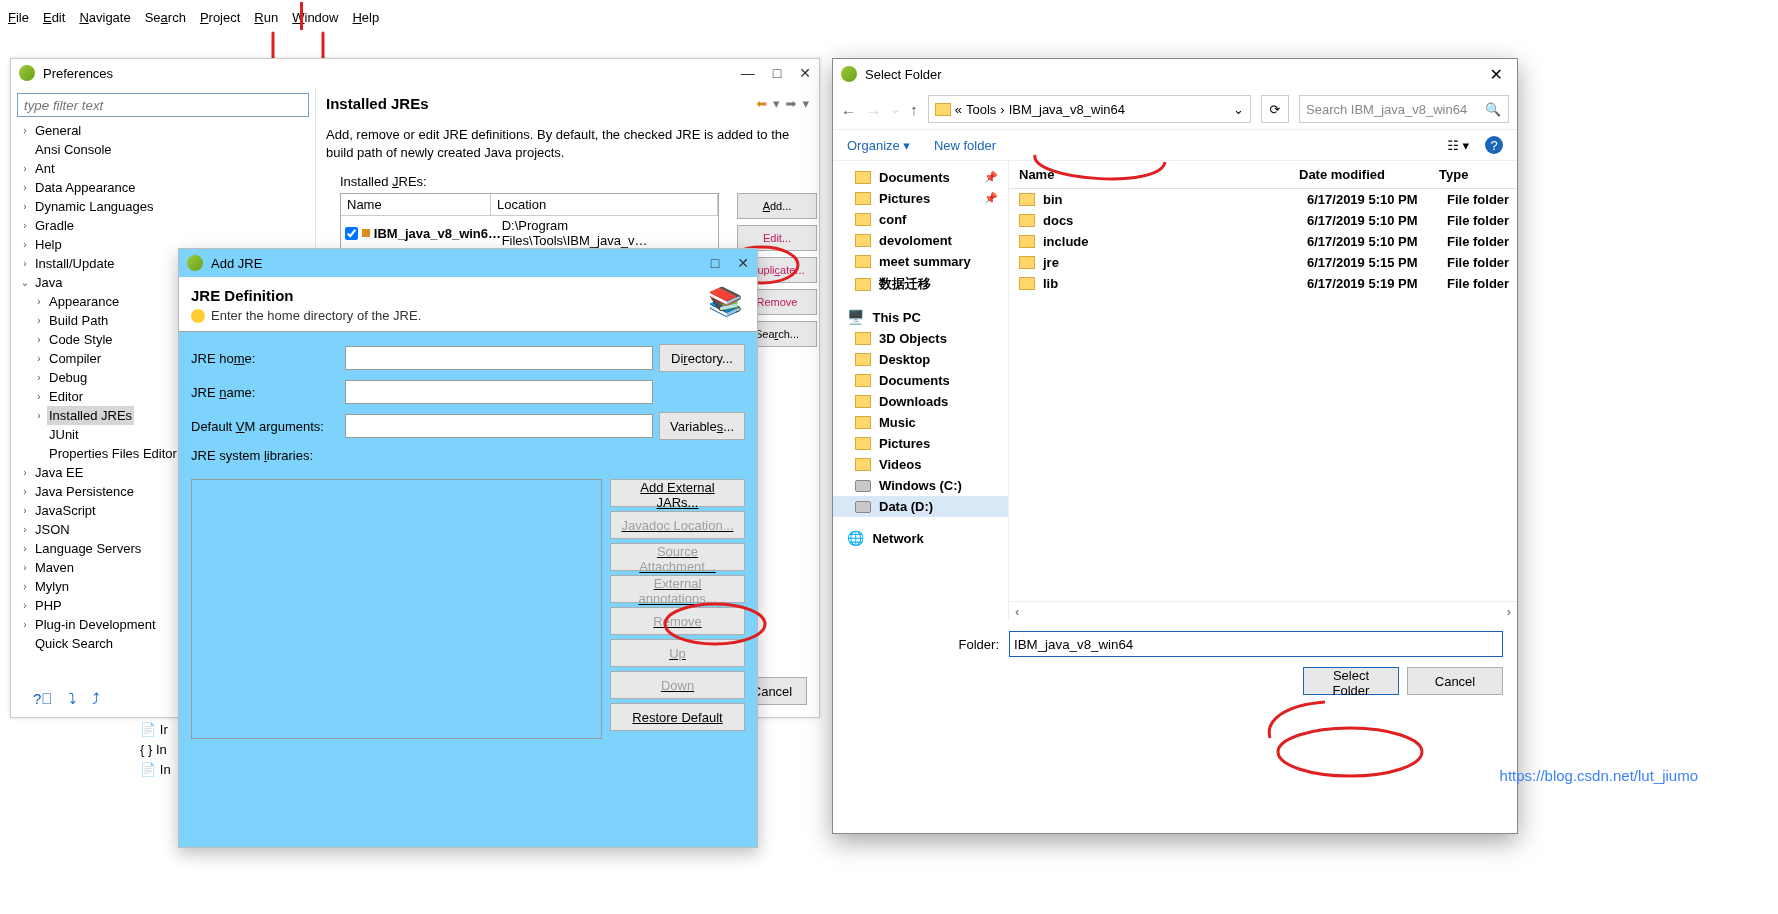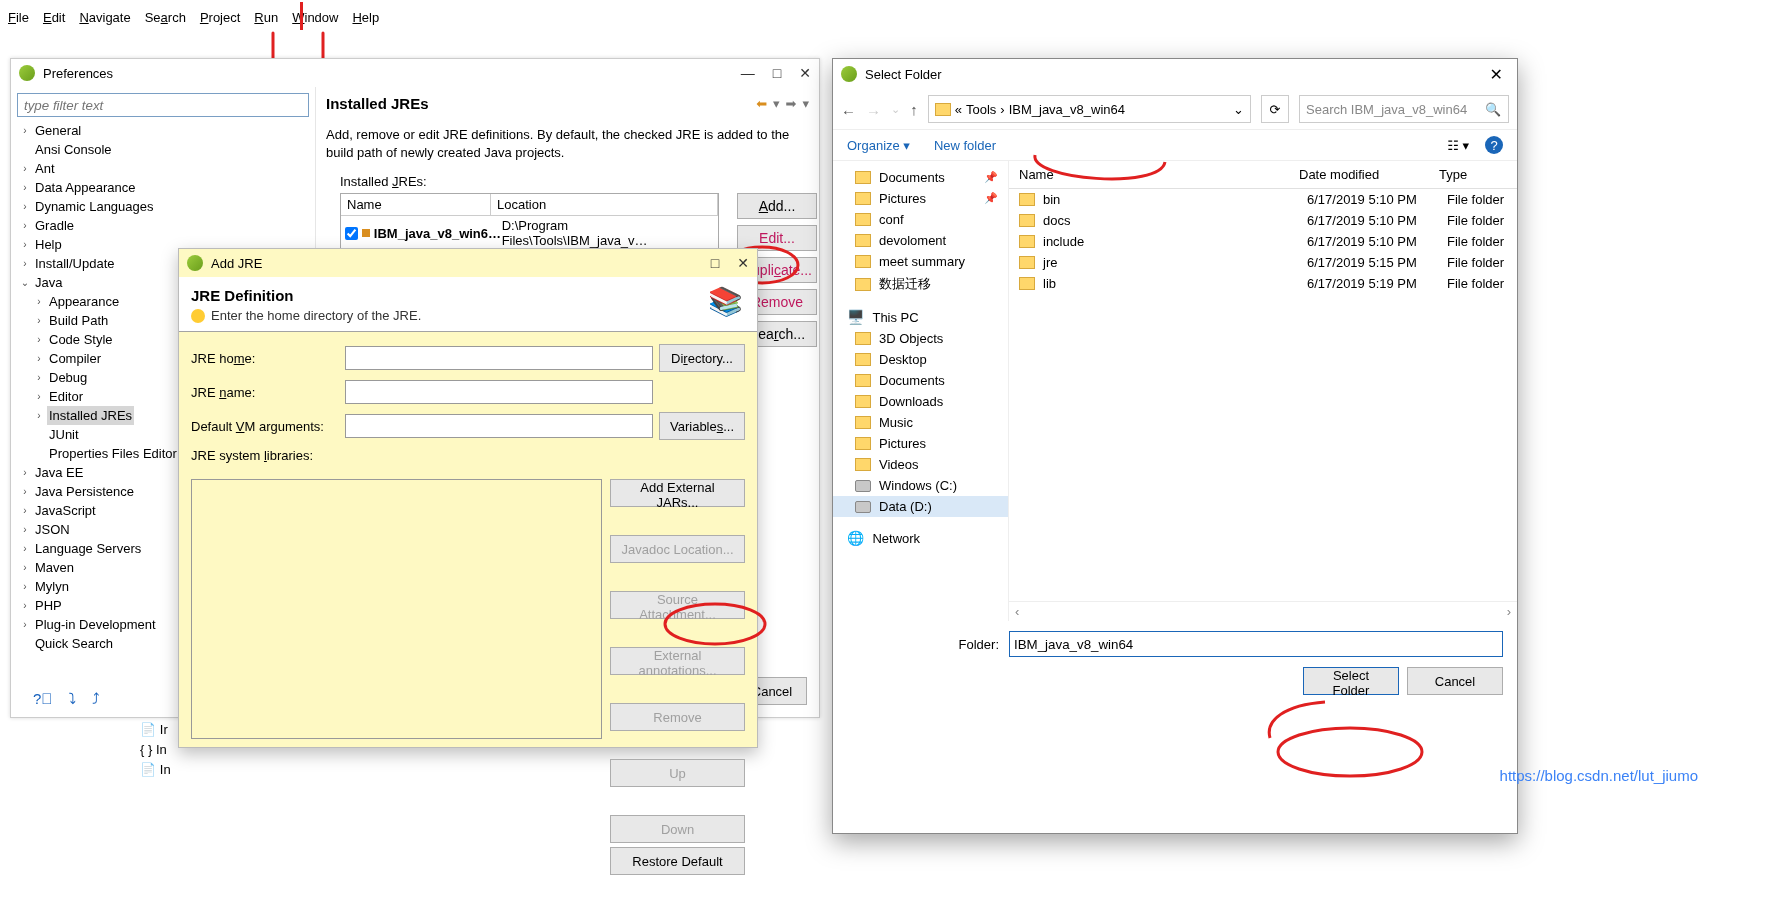--- a/index.html
+++ b/index.html
@@ -34,55 +34,55 @@
 .pref-mh { display:flex; align-items:center; padding:8px 10px 6px 10px; }
 .pref-mh h3 { font-size: 15px; font-weight: 700; flex:1; }
 .pref-mh .arrows { display:flex; gap:6px; color:#777; }
 .pref-desc { padding: 8px 10px 12px 10px; font-size: 13px; line-height: 18px; }
 .group-lbl { padding-left: 24px; font-size: 13px; margin-bottom: 4px; }
 .jre-table { margin: 0 10px 0 24px; border:1px solid #aaa; }
 .jre-table .hdr { display:flex; background:#fff; border-bottom:1px solid #ccc; }
 .jre-table .hdr div { padding:3px 6px; border-right:1px solid #ccc; font-size:13px; }
 .jre-table .rowx { display:flex; padding:2px 4px; align-items:center; }
 .jre-table .rowx .chk { margin-right:4px; }
-.jre-side-btn { width:80px; height:26px; border:1px solid #adadad; background:#e8e8e8; font-size:14px; margin:0 0 6px 0;}
+.jre-side-btn { width:80px; height:26px; border:1px solid #adadad; background:#e8e8e8; font-size:11px; margin:0 0 6px 0;}
 .jre-side-btn.dis { color:#be185d; }
 
 
-.addjre { position:absolute; left:178px; top:248px; width:580px; height:500px; background:#fef9c3; border:1px solid #bbb; box-shadow:0 6px 16px rgba(0,0,0,.25); }
+.addjre { position:absolute; left:178px; top:248px; width:580px; height:600px; background:#7dd3fc; border:1px solid #bbb; box-shadow:0 6px 16px rgba(0,0,0,.25); }
 .addjre .head { background:#fff; padding:10px 12px 8px 12px; border-bottom:1px solid #a3a3a3; position:relative; }
 .addjre .head h3 { font-size:15px; font-weight:700; margin-bottom:4px; }
 .addjre .head .warn { display:flex; align-items:center; gap:6px; color:#333; font-size:13px; }
 .addjre .head .warn .wi { width:14px; height:14px; border-radius:50%; background:#ffcc33; position:relative; }
 .addjre .head .books { position:absolute; right:14px; top:8px; font-size:28px; }
 .addjre .form { padding:12px 12px; font-size:13px; }
 .addjre .frow { display:flex; align-items:center; margin-bottom:8px; gap:6px; }
 .addjre .frow label { width:148px; }
 .addjre .frow input[type=text] { height:24px; border:1px solid #999; flex:1; padding:0 4px; }
 .btn { height:28px; border:1px solid #adadad; background:#e8e8e8; font-size:13px; padding:0 10px; cursor:default; }
-.btn.dis { color:#a0a0a0;margin-top:24px; }
+.btn.dis { color:#a0a0a0; }
 .syslib-box { margin:0 12px; height:260px; border:1px solid #999; }
 
 
 .selfolder { position:absolute; left:832px; top:58px; width:686px; height:776px; background:#fff; border:1px solid #888; box-shadow:0 8px 24px rgba(0,0,0,.35); }
 .selfolder .tb { display:flex; align-items:center; padding:6px 8px; height:30px; }
 .selfolder .tb .fi { width:16px;height:16px;border-radius:50%;background:linear-gradient(135deg,#9ccc3c,#6a9e1b);margin-right:8px;}
 .selfolder .tb .ttl{flex:1;font-size:13px;}
 .selfolder .tb .close{font-size:16px;padding:0 6px;}
 .selfolder .nav { display:flex; align-items:center; padding:6px 8px; gap:10px; border-bottom:1px solid #eee;}
 .selfolder .nav .ar{color:#555; font-size:15px;}
 .selfolder .nav .ar.dim{color:#ccc;}
 .selfolder .crumb { flex:1; height:28px; border:1px solid #ccc; display:flex; align-items:center; padding:0 6px; gap:4px; font-size:13px; }
 .selfolder .crumb .fld{width:16px;height:13px;background:#ffd76b;border:1px solid #d8a93d;}
 .selfolder .refresh{width:28px;height:28px;border:1px solid #ccc;display:flex;align-items:center;justify-content:center;}
 .selfolder .search{width:210px;height:28px;border:1px solid #ccc;display:flex;align-items:center;padding:0 6px;color:#888;}
 .selfolder .bar2{display:flex;align-items:center;padding:6px 14px;gap:24px;border-bottom:1px solid #eee;}
 .selfolder .link{color:#1a66b8;font-size:13px;}
 .selfolder .bar2 .rg{margin-left:auto;display:flex;align-items:center;gap:16px;}
-.selfolder .body{display:flex; height:460px;}
+.selfolder .body{display:flex; height:460px;font-weight:bold;}
 .selfolder .navtree{width:176px;border-right:1px solid #eee;padding:6px 0;overflow:hidden;}
 .selfolder .navtree .item{display:flex;align-items:center;gap:8px;padding:3px 0 3px 22px;font-size:13px;}
 .selfolder .navtree .item .ic{width:16px;height:13px;background:#ffd76b;border:1px solid #d8a93d;}
 .selfolder .navtree .item .pin{color:#555;font-size:11px;margin-left:auto;margin-right:10px;}
 .selfolder .navtree .item.sel{background:#d9e8f7;}
 .selfolder .navtree .item .disk{width:16px;height:12px;background:#c8c8c8;border:1px solid #888;border-radius:2px;}
 .selfolder .list{flex:1;display:flex;flex-direction:column;}
 .selfolder .list .hdr{display:flex;border-bottom:1px solid #e0e0e0;font-size:13px;}
 .selfolder .list .hdr div{padding:6px 10px;}
 .selfolder .list .rows{flex:1;}
@@ -325,21 +325,21 @@
       <input type="text" style="">
       <span style="width:86px"></span>
     </div>
     <div class="frow">
       <label>Default <u>V</u>M arguments:</label>
       <input type="text" style="">
       <button class="btn" style="width:86px">Variable<u>s</u>...</button>
     </div>
     <div style="margin-bottom:4px;">JRE system <u>l</u>ibraries:</div>
   </div>
-  <div style="display:flex;padding:0 12px;gap:8px;">
+  <div style="display:flex;padding:0 12px;gap:8px;text-decoration:underline;">
     <div class="syslib-box" style="flex:1;margin:0;"></div>
     <div style="width:135px;display:flex;flex-direction:column;gap:4px;">
       <button class="btn">Add External JARs...</button>
       <button class="btn dis">Javadoc Location...</button>
       <button class="btn dis">Source Attachment...</button>
       <button class="btn dis">External annotations...</button>
       <button class="btn dis">Remove</button>
       <button class="btn dis">Up</button>
       <button class="btn dis">Down</button>
       <button class="btn">Restore Default</button>

